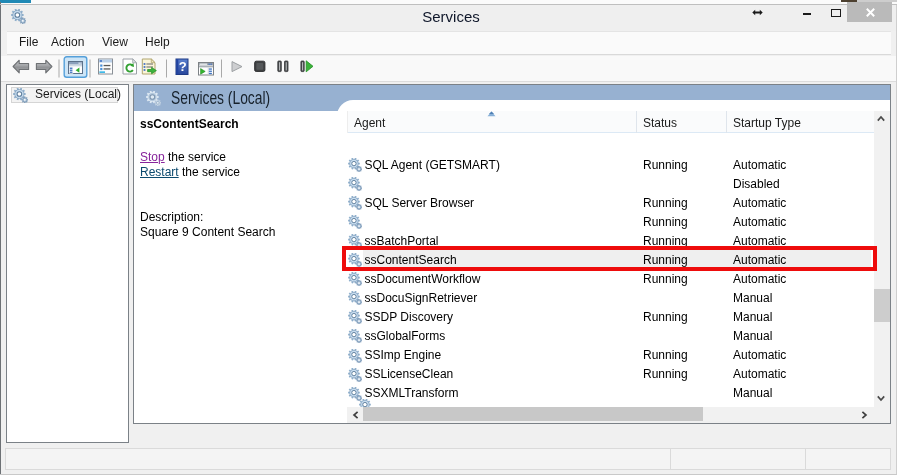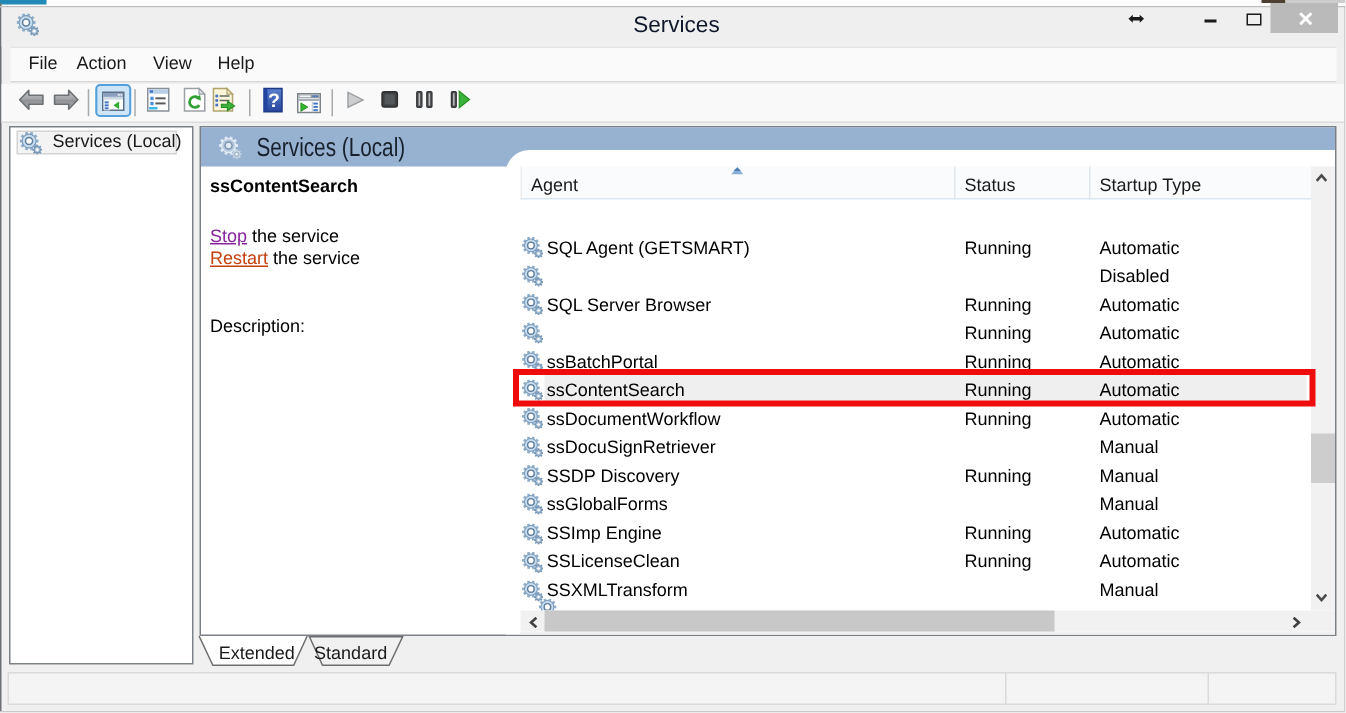--- a/index.html
+++ b/index.html
@@ -204,22 +204,23 @@
   <div class="abs" style="left:133px;top:84px;width:758px;height:340px;background:#fff;border:1px solid #7b8187"></div>
   <div class="abs" style="left:134px;top:85px;width:756px;height:26px;background:#97b1d1"></div>
   <svg style="position:absolute;left:146px;top:90.5px" width="15" height="15" viewBox="0 0 16 16">
       <use href="#gearw"></use>
     </svg>
   <div class="abs" style="left:170.5px;top:88px;font-size:17.5px;color:#17212b;white-space:nowrap;transform:scaleX(0.79);transform-origin:left top">Services (Local)</div>
   <div class="abs" style="left:337px;top:100px;width:553px;height:323px;background:#fff;border-top-left-radius:16px"></div>
 
   <div class="abs t12" style="left:140px;top:117px;font-weight:bold;color:#000">ssContentSearch</div>
   <div class="abs t12" style="left:140px;top:150px;color:#000"><span style="color:#87249c;text-decoration:underline">Stop</span> the service</div>
-  <div class="abs t12" style="left:140px;top:165px;color:#000"><span style="color:#c2410c;text-decoration:underline">Restart</span> the service</div>
+  <div class="abs t12" style="left:140px;top:165px;color:#000"><span style="color:#0c4a6e;text-decoration:underline">Restart</span> the service</div>
   <div class="abs t12" style="left:140px;top:210px;color:#000">Description:</div>
+  <div class="abs t12" style="left:140px;top:225px;color:#000">Square 9 Content Search</div>
 
   <div class="abs" style="left:347px;top:111px;width:527px;height:22px;background:#fafbfc;border-bottom:1px solid #dce9f5"></div>
   <div class="abs" style="left:347px;top:111px;width:1px;height:22px;background:#ededed"></div>
   <div class="abs" style="left:636px;top:111px;width:1px;height:22px;background:#dfe5ec"></div>
   <div class="abs" style="left:726px;top:111px;width:1px;height:22px;background:#dfe5ec"></div>
   <div class="abs t12" style="left:354px;top:116px">Agent</div>
   <div class="abs t12" style="left:643px;top:116px">Status</div>
   <div class="abs t12" style="left:733px;top:116px">Startup Type</div>
   <svg class="abs" style="left:487px;top:111px" width="9" height="6" viewBox="0 0 9 6">
     <path d="M 4.5 0.5 L 8.5 5.2 L 0.5 5.2 Z" fill="#87afd7"></path>
@@ -349,24 +350,17 @@
   <div class="abs" style="left:347px;top:421px;width:543px;height:2px;background:#f0f0f0"></div>
   <div class="abs" style="left:347px;top:407px;width:543px;height:14px;background:#f1f1f1"></div>
   <svg class="abs" style="left:352px;top:410.5px" width="8" height="8" viewBox="0 0 8 8">
     <path d="M 5.6 0.8 L 2 4 L 5.6 7.2" fill="none" stroke="#404040" stroke-width="1.7"></path>
   </svg>
   <div class="abs" style="left:363px;top:407px;width:340px;height:14px;background:#c8c8c8"></div>
   <svg class="abs" style="left:859.5px;top:410.5px" width="8" height="8" viewBox="0 0 8 8">
     <path d="M 2.4 0.8 L 6 4 L 2.4 7.2" fill="none" stroke="#404040" stroke-width="1.7"></path>
   </svg>
 
-  <div class="abs" style="left:128px;top:424px;width:160px;height:22px"><svg width="160" height="22" viewBox="0 0 160 22">
-        <path d="M 78.3 0.5 L 87 19.5 L 131.4 19.5 L 140.4 0.5 Z" fill="#f1f1f1" stroke="#6e6e6e"></path>
-        <path d="M 4.7 0 L 13.9 19.5 L 67.8 19.5 L 76.8 0 Z" fill="#ffffff"></path>
-        <path d="M 4.7 0 L 13.9 19.5 L 67.8 19.5 L 76.8 0" fill="none" stroke="#6e6e6e"></path>
-        <text x="17.8" y="15" font-family="Liberation Sans" font-size="12" fill="#1a1a1a">Extended</text>
-        <text x="81.4" y="15" font-family="Liberation Sans" font-size="12" fill="#1a1a1a">Standard</text>
-      </svg></div>
 
   <div class="abs" style="left:5px;top:448px;width:886px;height:22px;background:#f4f4f4;border:1px solid #dadada"></div>
   <div class="abs" style="left:670px;top:448px;width:1px;height:22px;background:#dadada"></div>
   <div class="abs" style="left:805px;top:448px;width:1px;height:22px;background:#dadada"></div>
 </div>
 
 </body></html>

